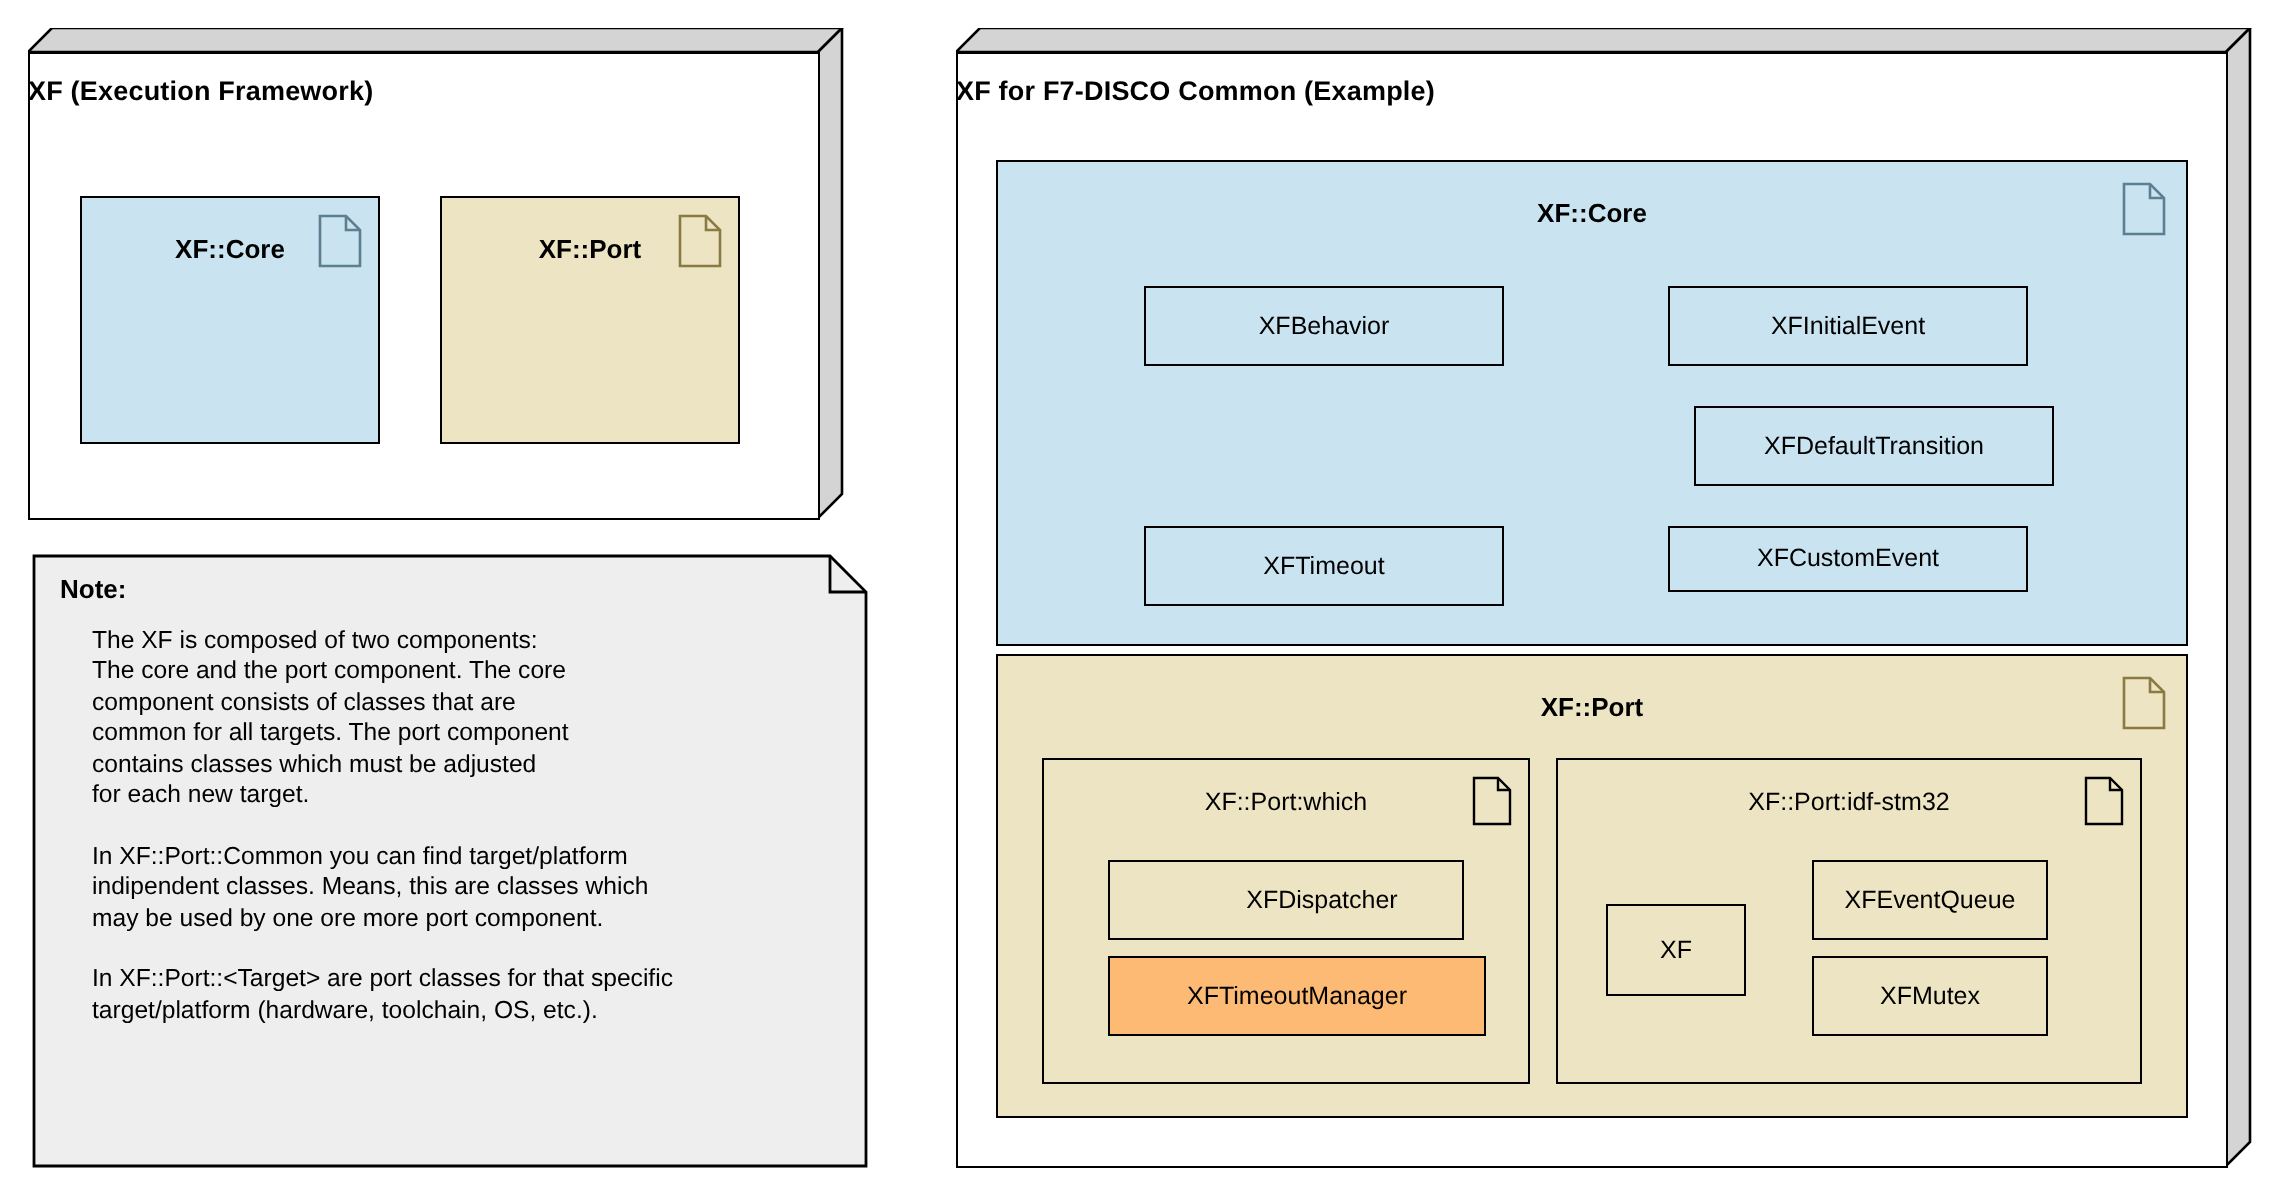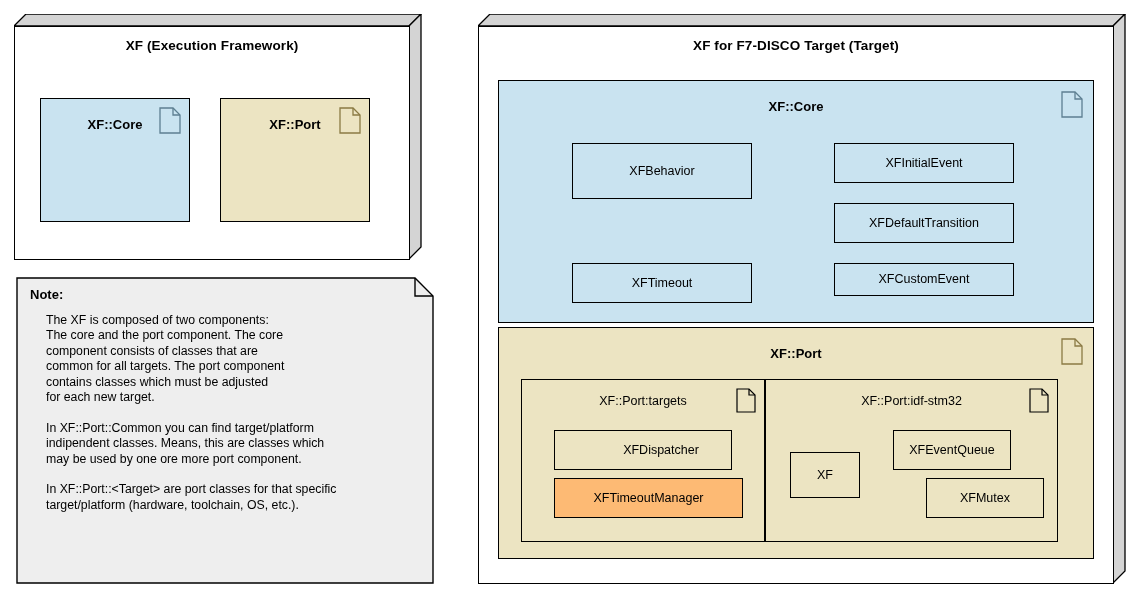--- a/index.html
+++ b/index.html
@@ -31,21 +31,20 @@
   }
   .frame3d .bevel {
     position: absolute;
     left: 0; top: 0; right: 0; bottom: 0;
     pointer-events: none;
   }
   .frame3d .title {
     position: absolute;
     left: 0; right: 12px;
     top: 24px;
-    text-align: center;
     font-weight: bold;
     font-size: 13.5px;
     letter-spacing: 0.1px;
   }
 
   
   .compbox {
     position: absolute;
     box-sizing: border-box;
     border: 1.5px solid #000000;
@@ -152,78 +151,78 @@
 In XF::Port::&lt;Target&gt; are port classes for that specific
 target/platform (hardware, toolchain, OS, etc.).</div>
 </div>
 
 <div class="frame3d" style="left:478px; top:14px; width:648px; height:570px;">
   <svg class="bevel" width="648" height="570" viewBox="0 0 648 570">
     <polygon points="0,12 12,0 647,0 635,12" fill="#d4d4d4" stroke="#000000" stroke-width="1.3"></polygon>
     <polygon points="635,12 647,0 647,557 635,569" fill="#d4d4d4" stroke="#000000" stroke-width="1.3"></polygon>
   </svg>
   <div class="face"></div>
-  <div class="title">XF for F7-DISCO Target (Target)</div>
+  <div class="title">XF for F7-DISCO Common (Example)</div>
 
   <div class="compbox" style="left:20px; top:66px; width:596px; height:243px; background:#c9e3f0;">
     <div class="cb-title" style="top:18px;">XF::Core</div>
     <svg class="doc-icon" style="right:10px; top:10px;" width="22" height="27" viewBox="0 0 22 27">
       <polygon points="1,1 14,1 21,8 21,26 1,26" fill="#c9e3f0" stroke="#5d7f91" stroke-width="1.3" stroke-linejoin="miter"></polygon>
       <polyline points="14,1 14,8 21,8" fill="none" stroke="#5d7f91" stroke-width="1.3"></polyline>
     </svg>
 
-    <div class="classbox" style="left:73px; top:62px; width:180px; height:56px; background:#c9e3f0;">
+    <div class="classbox" style="left:73px; top:62px; width:180px; height:40px; background:#c9e3f0;">
       <span>XFBehavior</span>
     </div>
     <div class="classbox" style="left:73px; top:182px; width:180px; height:40px; background:#c9e3f0;">
       <span>XFTimeout</span>
     </div>
 
     <div class="classbox" style="left:335px; top:62px; width:180px; height:40px; background:#c9e3f0;">
       <span>XFInitialEvent</span>
     </div>
-    <div class="classbox" style="left:335px; top:122px; width:180px; height:40px; background:#c9e3f0;">
+    <div class="classbox" style="left:348px; top:122px; width:180px; height:40px; background:#c9e3f0;">
       <span>XFDefaultTransition</span>
     </div>
     <div class="classbox" style="left:335px; top:182px; width:180px; height:33px; background:#c9e3f0;">
       <span>XFCustomEvent</span>
     </div>
   </div>
 
   <div class="compbox" style="left:20px; top:313px; width:596px; height:232px; background:#ece4c2;">
     <div class="cb-title" style="top:18px;">XF::Port</div>
     <svg class="doc-icon" style="right:10px; top:10px;" width="22" height="27" viewBox="0 0 22 27">
       <polygon points="1,1 14,1 21,8 21,26 1,26" fill="#ece4c2" stroke="#8a7a44" stroke-width="1.3" stroke-linejoin="miter"></polygon>
       <polyline points="14,1 14,8 21,8" fill="none" stroke="#8a7a44" stroke-width="1.3"></polyline>
     </svg>
 
     <div class="compbox sub" style="left:22px; top:51px; width:244px; height:163px; background:#ece4c2;">
-      <div class="cb-title" style="top:14px;">XF::Port:targets</div>
+      <div class="cb-title" style="top:14px;">XF::Port:which</div>
       <svg class="doc-icon" style="right:8px; top:8px;" width="20" height="25" viewBox="0 0 20 25">
         <polygon points="1,1 13,1 19,7 19,24 1,24" fill="#ece4c2" stroke="#000000" stroke-width="1.2" stroke-linejoin="miter"></polygon>
         <polyline points="13,1 13,7 19,7" fill="none" stroke="#000000" stroke-width="1.2"></polyline>
       </svg>
       <div class="classbox" style="left:32px; top:50px; width:178px; height:40px; background:#ece4c2;padding-left:36px;">
         <span>XFDispatcher</span>
       </div>
       <div class="classbox" style="left:32px; top:98px; width:189px; height:40px; background:#fdba74;">
         <span>XFTimeoutManager</span>
       </div>
     </div>
 
-    <div class="compbox sub" style="left:266px; top:51px; width:293px; height:163px; background:#ece4c2;">
+    <div class="compbox sub" style="left:279px; top:51px; width:293px; height:163px; background:#ece4c2;">
       <div class="cb-title" style="top:14px;">XF::Port:idf-stm32</div>
       <svg class="doc-icon" style="right:8px; top:8px;" width="20" height="25" viewBox="0 0 20 25">
         <polygon points="1,1 13,1 19,7 19,24 1,24" fill="#ece4c2" stroke="#000000" stroke-width="1.2" stroke-linejoin="miter"></polygon>
         <polyline points="13,1 13,7 19,7" fill="none" stroke="#000000" stroke-width="1.2"></polyline>
       </svg>
       <div class="classbox" style="left:127px; top:50px; width:118px; height:40px; background:#ece4c2;">
         <span>XFEventQueue</span>
       </div>
       <div class="classbox" style="left:24px; top:72px; width:70px; height:46px; background:#ece4c2;">
         <span>XF</span>
       </div>
-      <div class="classbox" style="left:127px; top:98px; width:118px; height:40px; background:#ece4c2;margin-left:33px;">
+      <div class="classbox" style="left:127px; top:98px; width:118px; height:40px; background:#ece4c2;">
         <span>XFMutex</span>
       </div>
     </div>
   </div>
 </div>
 
 </body></html>

